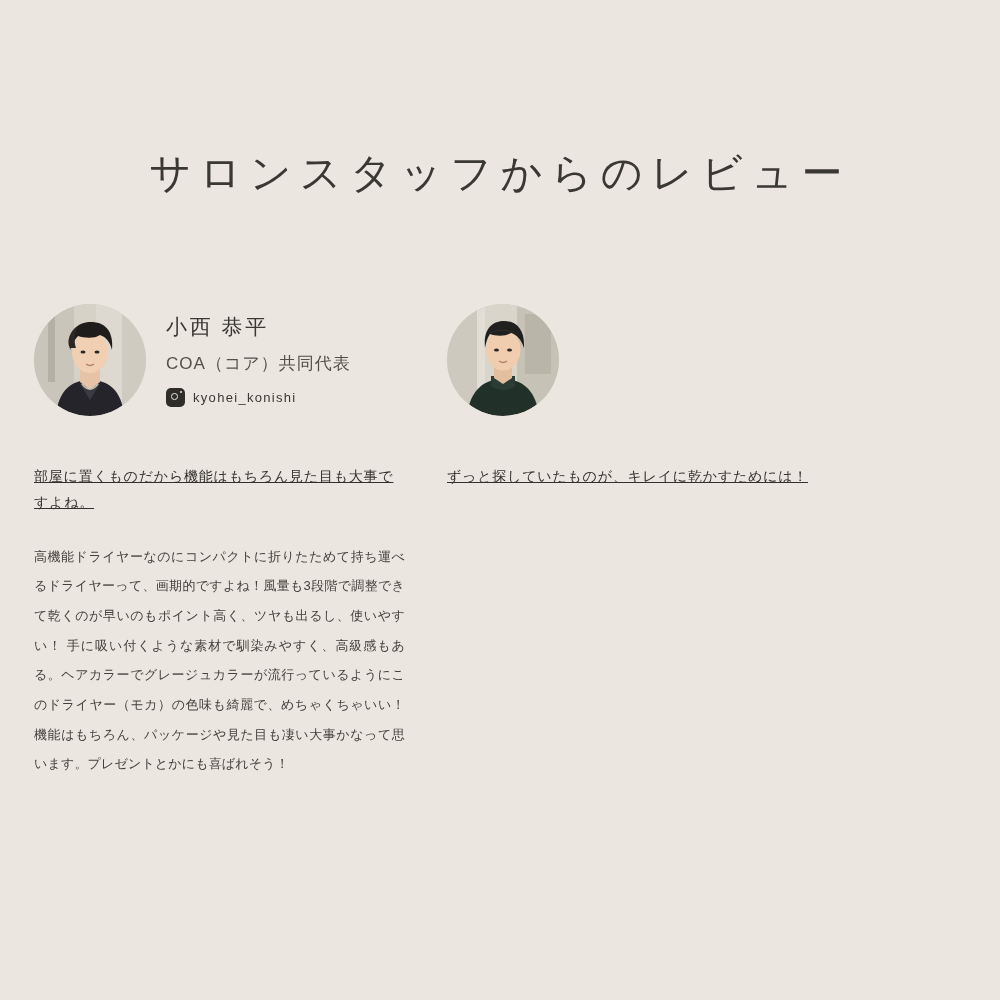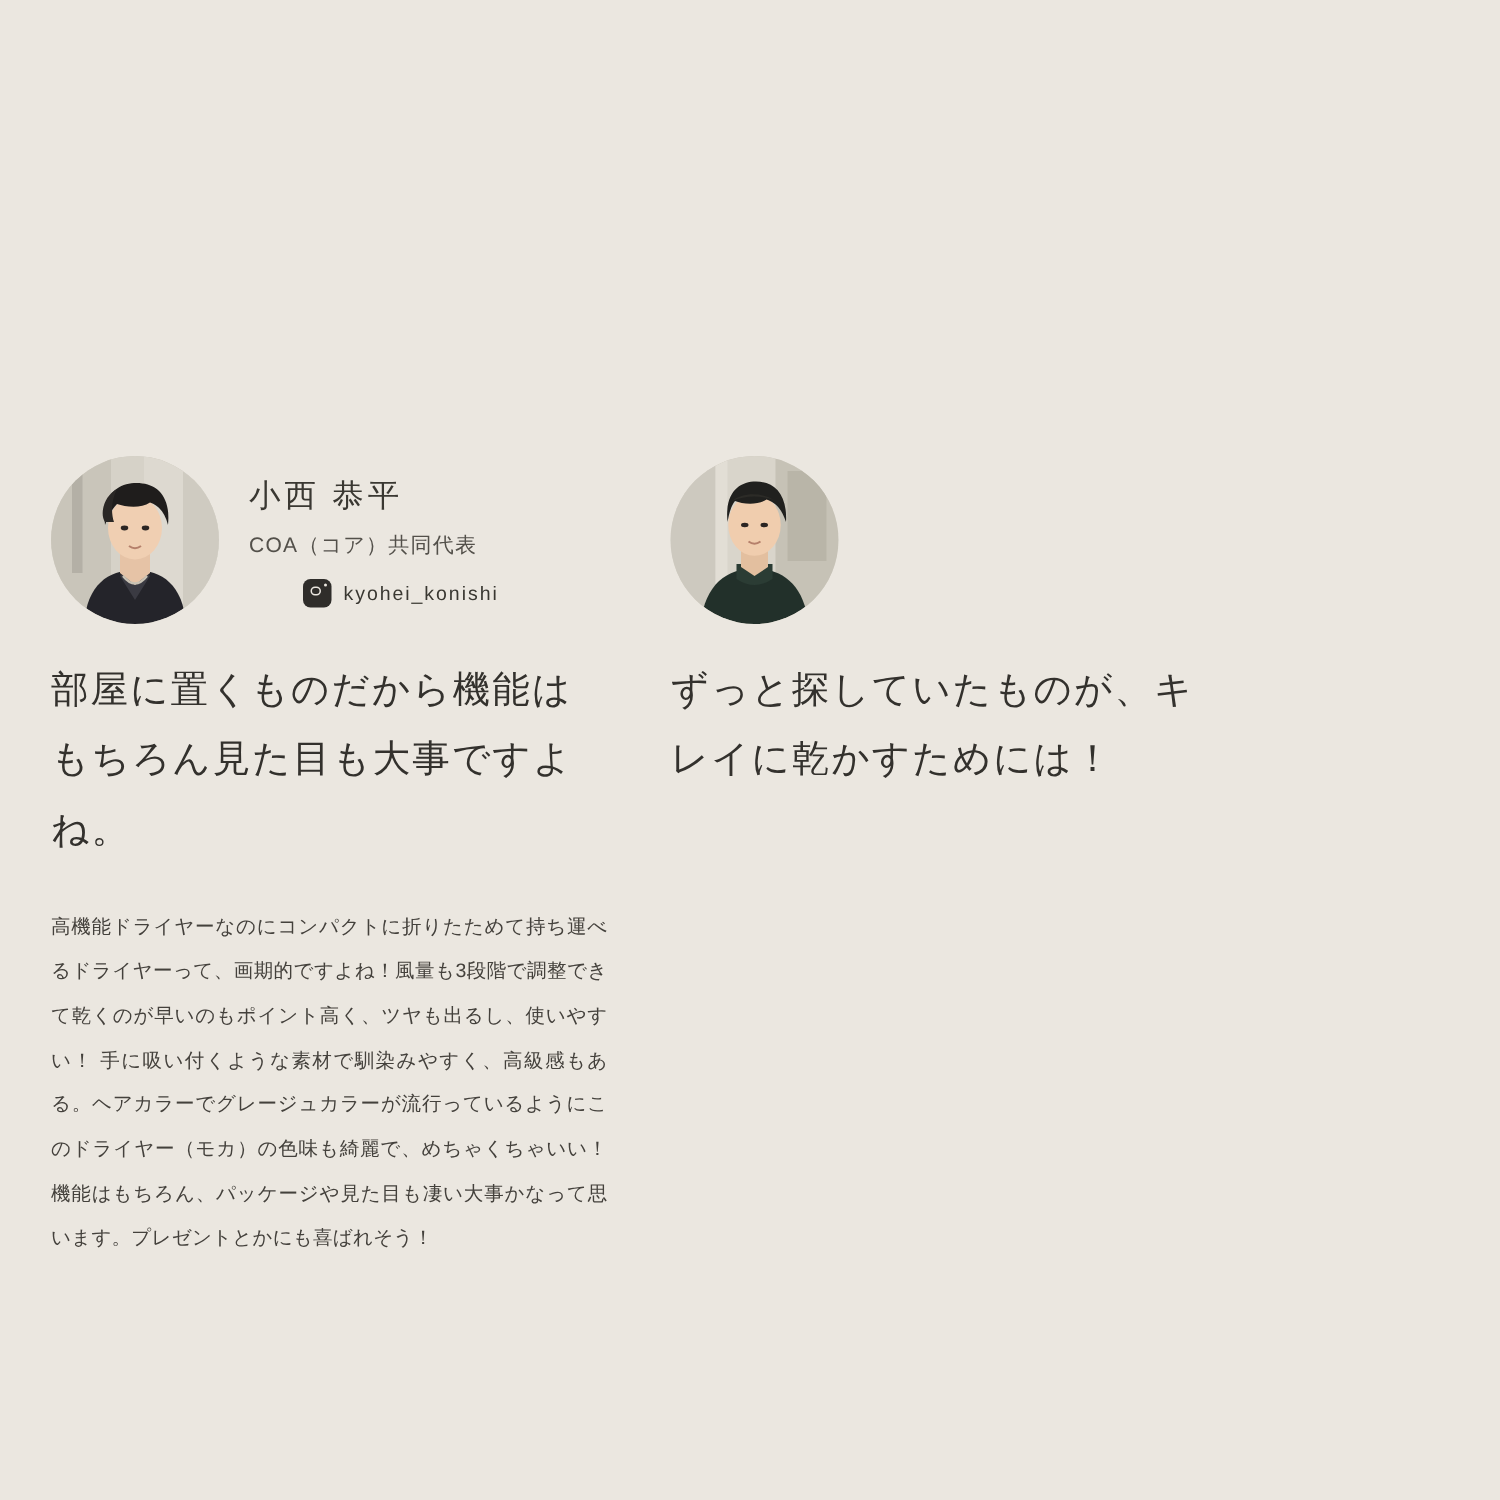--- a/index.html
+++ b/index.html
@@ -79,29 +79,28 @@
     flex: 1 1 auto;
   }
   .person-name {
     font-family: "Liberation Serif", "DejaVu Serif", serif;
     font-size: 21px;
     letter-spacing: 0.13em;
     color: #3a3832;
     margin-bottom: 11px;
   }
   .person-role {
-    font-size: 14px;
+    font-size: 17px;
     letter-spacing: 0.06em;
     color: #53504a;
     margin-bottom: 13px;
   }
   .sns-row {
     display: flex;
     align-items: center;
-    margin-left: 36px;
   }
   .ig-icon {
     width: 19px;
     height: 19px;
     border-radius: 5px;
     background: #2f2d2a;
     position: relative;
     flex: 0 0 19px;
   }
   .ig-icon::before {
@@ -127,43 +126,45 @@
   }
   .sns-handle {
     margin-left: 8px;
     font-size: 13px;
     letter-spacing: 0.10em;
     color: #3a3832;
   }
 
   
   .headline {
-    margin-top: 18px;
+    margin-top: 44px;
     font-family: "Liberation Serif", "DejaVu Serif", serif;
-    font-size: 25px;
+    font-size: 14px;
     line-height: 1.85;
     letter-spacing: 0.055em;
     color: #33312d;
+    text-decoration: underline;
   }
 
   
   .body-text {
     margin-top: 26px;
     font-size: 13px;
     line-height: 2.28;
     letter-spacing: 0.012em;
     color: #44413c;
     text-align: justify;
   }
 </style>
 </head>
 <body style="background: rgb(235, 231, 224);">
 
 <div class="page">
 
+  <div class="page-title">サロンスタッフからのレビュー</div>
 
   <div class="reviews">
 
     <div class="review">
       <div class="profile">
         <div class="avatar">
           <svg viewBox="0 0 112 112" xmlns="http://www.w3.org/2000/svg" aria-hidden="true">
             <defs>
               <clipPath id="c1">
                   <circle cx="56" cy="56" r="56"></circle>

